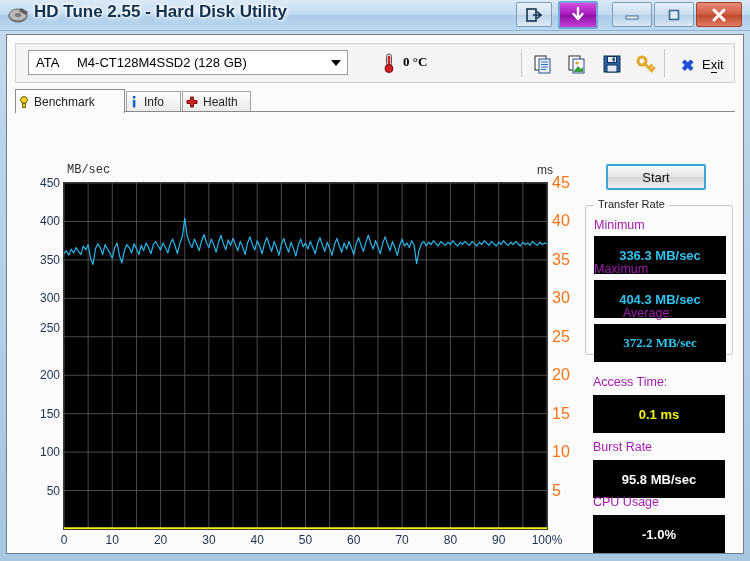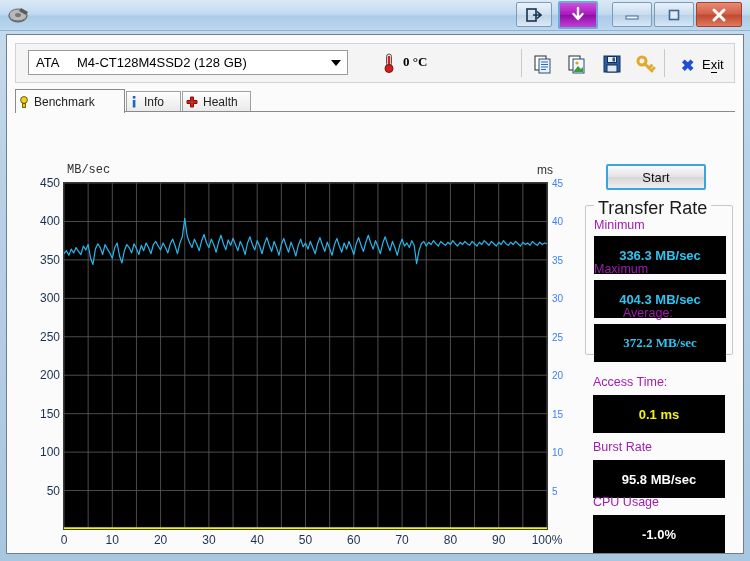--- a/index.html
+++ b/index.html
@@ -92,40 +92,40 @@
   
   .chartbox{position:absolute;left:48px;top:120px;width:500px;height:390px;}
   .plot{
     position:absolute;left:8px;top:27px;width:485px;height:348px;
     background:#000000;border:1px solid #3a3a3a;box-sizing:border-box;
   }
   .ylab{position:absolute;left:12px;top:8px;font-size:12px;color:#303030;font-family:Liberation Mono, monospace;}
   .mslab{position:absolute;right:2px;top:8px;font-size:12px;color:#303030;}
   .ytick{position:absolute;right:100%;margin-right:4px;font-size:12px;color:#1b3050;
          transform:translateY(-50%);white-space:nowrap;}
-  .y2tick{position:absolute;left:100%;margin-left:5px;font-size:10px;color:#3b82f6;
+  .y2tick{position:absolute;left:100%;margin-left:5px;font-size:16px;color:#f97316;
          transform:translateY(-50%);white-space:nowrap;}
   .xtick{position:absolute;top:100%;margin-top:4px;font-size:12px;color:#1b3050;
          transform:translateX(-50%);white-space:nowrap;}
   
   .results{position:absolute;left:575px;top:120px;width:155px;height:390px;}
   .startbtn{
     position:absolute;left:24px;top:9px;width:100px;height:26px;
     background:linear-gradient(180deg,#fafafa 0%,#e4e4e4 48%,#d6d6d6 52%,#efefef 100%);
     border:2px solid #3aa5dd;border-radius:2px;box-sizing:border-box;
     font-size:13px;color:#111;display:flex;align-items:center;justify-content:center;
     cursor:pointer;
   }
   .group{
     position:absolute;left:3px;top:50px;width:148px;height:150px;
     border:1px solid #c8c8c8;border-radius:2px;box-sizing:border-box;
   }
   .group-legend{
     position:absolute;left:8px;top:-8px;background:#fbfbfb;padding:0 4px;
-    font-size:18px;color:#1b1b1b;
+    font-size:11px;color:#1b1b1b;
   }
   .lbl{position:absolute;font-size:12.5px;color:#a21caf;white-space:nowrap;}
   .valbox{
     position:absolute;height:38px;background:#000000;
     display:flex;align-items:center;justify-content:center;
     font-size:13px;font-weight:bold;box-sizing:border-box;
   }
   .v-cyan{color:#2fc4f0;}
   .v-yellow{color:#f2f20c;}
   .v-white{color:#ffffff;}
@@ -137,20 +137,21 @@
 
   <div class="titlebar">
     <span class="title-ico">
       <svg width="22" height="22" viewBox="0 0 22 22">
         <ellipse cx="10" cy="12" rx="9" ry="6" fill="#8e8e8e" stroke="#5a5a5a"></ellipse>
         <ellipse cx="10" cy="11" rx="9" ry="6" fill="#b9b9b9" stroke="#6b6b6b"></ellipse>
         <ellipse cx="10" cy="11" rx="3" ry="2" fill="#777"></ellipse>
         <path d="M13 4 L20 8 L18 11 L11 7 Z" fill="#5b5b5b"></path>
       </svg>
     </span>
+    <div class="title-text">HD Tune 2.55 - Hard Disk Utility</div>
 
     <div class="tb-btn tb-extra1">
       <span class="glyph">
         <svg width="16" height="14" viewBox="0 0 16 14">
           <rect x="1" y="1" width="9" height="12" fill="none" stroke="#17334f" stroke-width="1.6"></rect>
           <path d="M7 7 H15 M11 3.5 L15 7 L11 10.5" fill="none" stroke="#17334f" stroke-width="1.6"></path>
         </svg>
       </span>
     </div>
     <div class="tb-btn tb-extra2">
@@ -313,21 +314,21 @@
             <line x1="0" y1="269.1111111111111" x2="483" y2="269.1111111111111" stroke="#5a5a5a" stroke-width="1" opacity="0.85"></line>
             <line x1="0" y1="307.55555555555554" x2="483" y2="307.55555555555554" stroke="#5a5a5a" stroke-width="1" opacity="0.85"></line>
             <polyline points="0.00,70.74 2.42,67.66 4.83,72.28 7.25,66.12 9.66,69.97 12.08,64.59 14.49,68.43 16.91,71.51 19.32,63.05 21.73,66.89 24.15,61.51 26.57,75.35 28.98,81.50 31.39,66.12 33.81,60.74 36.23,64.59 38.64,71.51 41.05,61.51 43.47,66.12 45.88,69.97 48.30,75.35 50.71,64.59 53.13,59.97 55.55,73.04 57.96,79.96 60.38,67.66 62.79,61.51 65.20,64.59 67.62,69.97 70.03,60.74 72.45,65.36 74.86,71.51 77.28,62.28 79.70,67.66 82.11,59.97 84.52,64.59 86.94,70.74 89.36,61.51 91.77,58.44 94.19,63.05 96.60,66.89 99.02,59.97 101.43,64.59 103.84,69.97 106.26,60.74 108.67,56.13 111.09,63.05 113.50,70.74 115.92,59.97 118.33,53.82 120.75,35.37 123.17,53.05 125.58,59.97 128.00,64.59 130.41,56.13 132.83,61.51 135.24,67.66 137.66,57.67 140.07,51.52 142.48,59.97 144.90,64.59 147.31,56.13 149.73,61.51 152.15,69.20 154.56,59.20 156.97,52.28 159.39,60.74 161.81,66.89 164.22,56.90 166.63,62.28 169.05,55.36 171.47,61.51 173.88,67.66 176.29,58.44 178.71,63.82 181.13,71.51 183.54,59.97 185.96,53.82 188.37,61.51 190.78,66.89 193.20,57.67 195.62,63.05 198.03,70.74 200.44,60.74 202.86,54.59 205.28,62.28 207.69,68.43 210.10,58.44 212.52,64.59 214.94,72.28 217.35,61.51 219.77,55.36 222.18,63.05 224.59,69.20 227.01,59.20 229.42,65.36 231.84,73.04 234.25,62.28 236.67,56.13 239.09,63.82 241.50,59.97 243.91,66.12 246.33,58.44 248.75,64.59 251.16,70.74 253.58,60.74 255.99,54.59 258.41,62.28 260.82,68.43 263.24,59.20 265.65,65.36 268.06,72.28 270.48,61.51 272.89,55.36 275.31,63.05 277.72,69.20 280.14,59.97 282.56,66.12 284.97,58.44 287.38,64.59 289.80,71.51 292.21,60.74 294.63,54.59 297.05,62.28 299.46,68.43 301.88,59.20 304.29,52.28 306.70,59.97 309.12,66.12 311.54,57.67 313.95,63.82 316.37,70.74 318.78,59.97 321.19,53.82 323.61,61.51 326.03,67.66 328.44,58.44 330.86,64.59 333.27,72.28 335.69,62.28 338.10,56.13 340.51,63.05 342.93,59.97 345.34,64.59 347.76,57.67 350.18,62.28 352.59,80.73 355.00,67.66 357.42,60.74 359.83,58.44 362.25,63.05 364.67,59.20 367.08,61.51 369.50,57.67 371.91,60.74 374.32,63.05 376.74,58.44 379.16,60.74 381.57,62.28 383.99,59.20 386.40,61.51 388.81,57.67 391.23,60.74 393.64,63.05 396.06,59.20 398.47,61.51 400.89,58.44 403.31,60.74 405.72,62.28 408.13,58.44 410.55,60.74 412.96,63.05 415.38,59.20 417.80,61.51 420.21,57.67 422.63,59.97 425.04,62.28 427.45,58.44 429.87,60.74 432.29,63.05 434.70,59.20 437.12,61.51 439.53,57.67 441.94,60.74 444.36,62.28 446.78,59.20 449.19,61.51 451.61,58.44 454.02,60.74 456.44,63.05 458.85,59.20 461.26,61.51 463.68,59.97 466.09,62.28 468.51,58.44 470.93,60.74 473.34,62.28 475.75,59.20 478.17,61.51 480.58,59.97 483.00,60.74" fill="none" stroke="#29b6ea" stroke-width="1.2" stroke-linejoin="round"></polyline>
             <polyline points="0.00,345.23 24.15,345.23 48.30,345.23 72.45,345.23 96.60,345.23 120.75,345.23 144.90,345.23 169.05,345.23 193.20,345.23 217.35,345.23 241.50,345.23 265.65,345.23 289.80,345.23 313.95,345.23 338.10,345.23 362.25,345.23 386.40,345.23 410.55,345.23 434.70,345.23 458.85,345.23 483.00,345.23" fill="none" stroke="#f2f20c" stroke-width="2" stroke-linejoin="round"></polyline>
           </svg>
         <div id="ytick-host">
             <div class="ytick" style="top: 0px;">450</div>
             <div class="ytick" style="top: 38.4444px;">400</div>
             <div class="ytick" style="top: 76.8889px;">350</div>
             <div class="ytick" style="top: 115.333px;">300</div>
-            <div class="ytick" style="top: 154px;">250</div>
+            <div class="ytick" style="top: 145px;">250</div>
             <div class="ytick" style="top: 192.222px;">200</div>
             <div class="ytick" style="top: 230.667px;">150</div>
             <div class="ytick" style="top: 269.111px;">100</div>
             <div class="ytick" style="top: 307.556px;">50</div>
           </div>
         <div id="y2tick-host">
             <div class="y2tick" style="top: 0px;">45</div>
             <div class="y2tick" style="top: 38.4444px;">40</div>
             <div class="y2tick" style="top: 76.8889px;">35</div>
             <div class="y2tick" style="top: 115.333px;">30</div>

